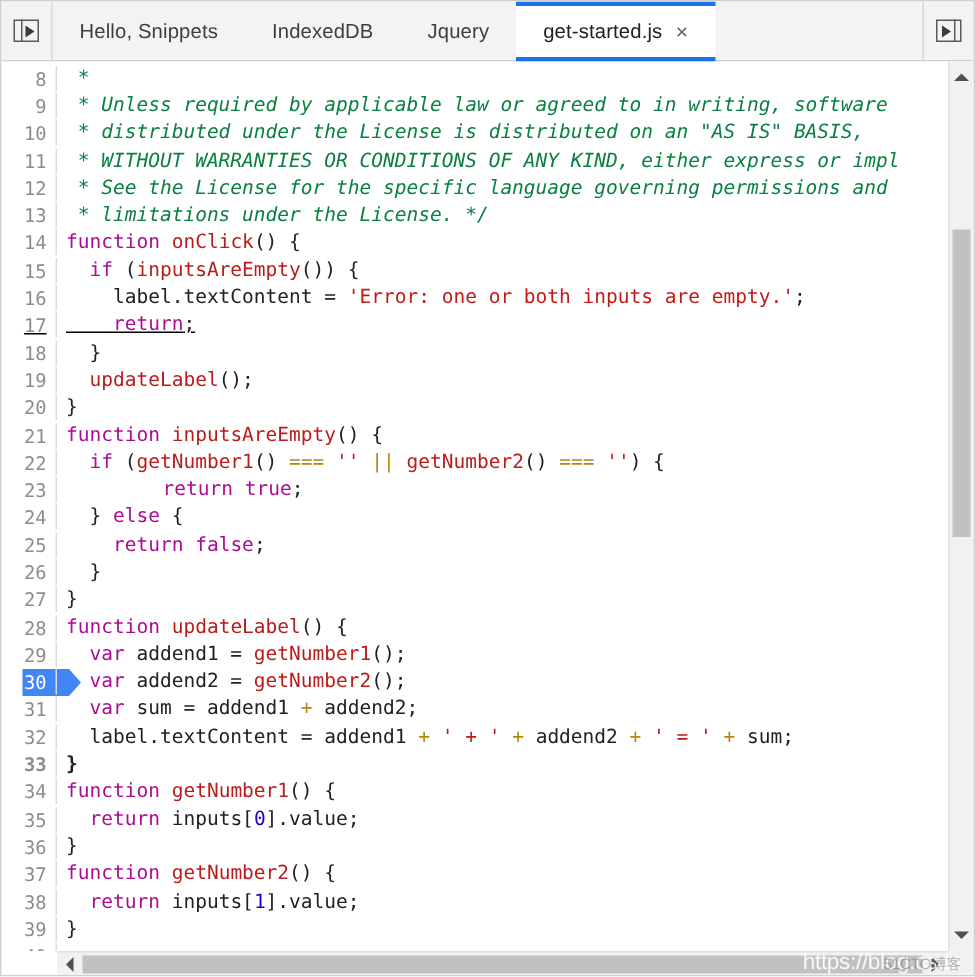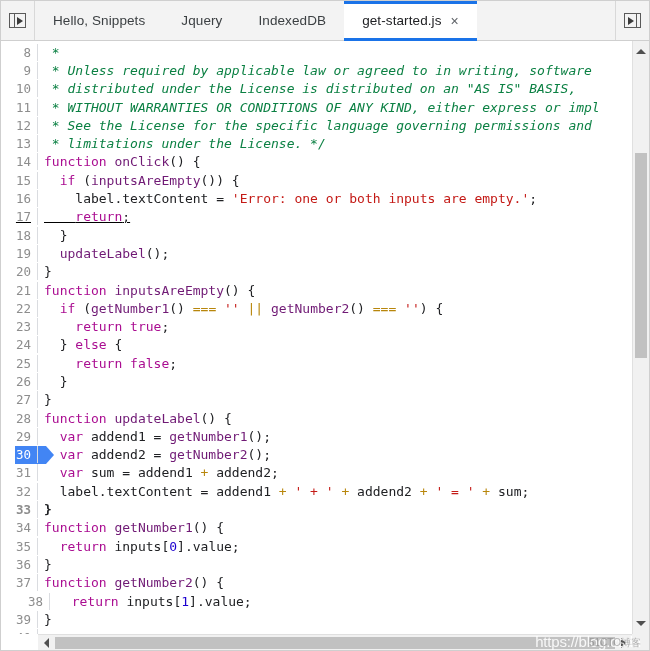--- a/index.html
+++ b/index.html
@@ -186,21 +186,21 @@
     padding-left: 6px;
     color: #202124;
     min-width: 0;
     position: relative;
     z-index: 3;
   }
 
   
   .t-com   { color: #0b8043; font-style: italic; }
   .t-kw    { color: #aa0d91; }
-  .t-fn    { color: #701a75; }
+  .t-fn    { color: #b91c1c; }
   .t-str   { color: #c41a16; }
   .t-op    { color: #b8860b; }
   .t-num   { color: #1c00cf; }
   .t-plain { color: #202124; }
 
   
   .vscroll {
     position: absolute;
     right: 0; top: 0; bottom: 17px;
     width: 17px;
@@ -311,24 +311,24 @@
   <div class="tabbar">
     <div class="panel-btn">
       <span class="panel-glyph"></span>
     </div>
 
     <div class="tabs" id="tabs">
         <div class="tab">
           <span class="tab-label">Hello, Snippets</span>
         </div>
         <div class="tab">
-          <span class="tab-label">Jquery</span>
+          <span class="tab-label">IndexedDB</span>
         </div>
         <div class="tab">
-          <span class="tab-label">IndexedDB</span>
+          <span class="tab-label">Jquery</span>
         </div>
         <div class="tab active">
           <span class="tab-label">get-started.js</span>
           <span class="tab-close">×</span>
         </div>
       </div>
 
     <div class="panel-btn right">
       <span class="panel-glyph flip"></span>
     </div>
@@ -346,36 +346,36 @@
           <div class="row" style="position: relative;"><div class="gutter">13</div><div class="code"><span class="t-com"> * limitations under the License. */</span></div></div>
           <div class="row" style="position: relative;"><div class="gutter">14</div><div class="code"><span class="t-kw">function</span><span class="t-plain"> </span><span class="t-fn">onClick</span><span class="t-plain">() {</span></div></div>
           <div class="row" style="position: relative;"><div class="gutter">15</div><div class="code"><span class="t-plain">  </span><span class="t-kw">if</span><span class="t-plain"> (</span><span class="t-fn">inputsAreEmpty</span><span class="t-plain">()) {</span></div></div>
           <div class="row" style="position: relative;"><div class="gutter">16</div><div class="code"><span class="t-plain">    label.textContent = </span><span class="t-str">'Error: one or both inputs are empty.'</span><span class="t-plain">;</span></div></div>
           <div class="row" style="position: relative; text-decoration: underline;"><div class="gutter">17</div><div class="code"><span class="t-plain">    </span><span class="t-kw">return</span><span class="t-plain">;</span></div></div>
           <div class="row" style="position: relative;"><div class="gutter">18</div><div class="code"><span class="t-plain">  }</span></div></div>
           <div class="row" style="position: relative;"><div class="gutter">19</div><div class="code"><span class="t-plain">  </span><span class="t-fn">updateLabel</span><span class="t-plain">();</span></div></div>
           <div class="row" style="position: relative;"><div class="gutter">20</div><div class="code"><span class="t-plain">}</span></div></div>
           <div class="row" style="position: relative;"><div class="gutter">21</div><div class="code"><span class="t-kw">function</span><span class="t-plain"> </span><span class="t-fn">inputsAreEmpty</span><span class="t-plain">() {</span></div></div>
           <div class="row" style="position: relative;"><div class="gutter">22</div><div class="code"><span class="t-plain">  </span><span class="t-kw">if</span><span class="t-plain"> (</span><span class="t-fn">getNumber1</span><span class="t-plain">() </span><span class="t-op">===</span><span class="t-plain"> </span><span class="t-str">''</span><span class="t-plain"> </span><span class="t-op">||</span><span class="t-plain"> </span><span class="t-fn">getNumber2</span><span class="t-plain">() </span><span class="t-op">===</span><span class="t-plain"> </span><span class="t-str">''</span><span class="t-plain">) {</span></div></div>
-          <div class="row" style="position: relative;"><div class="gutter">23</div><div class="code"><span class="t-plain">    </span><span class="t-kw">return</span><span class="t-plain"> </span><span class="t-kw">true</span><span class="t-plain">;</span></div></div>
+          <div class="row" style="position: relative; gap: 33px;"><div class="gutter">23</div><div class="code"><span class="t-plain">    </span><span class="t-kw">return</span><span class="t-plain"> </span><span class="t-kw">true</span><span class="t-plain">;</span></div></div>
           <div class="row" style="position: relative;"><div class="gutter">24</div><div class="code"><span class="t-plain">  } </span><span class="t-kw">else</span><span class="t-plain"> {</span></div></div>
           <div class="row" style="position: relative;"><div class="gutter">25</div><div class="code"><span class="t-plain">    </span><span class="t-kw">return</span><span class="t-plain"> </span><span class="t-kw">false</span><span class="t-plain">;</span></div></div>
           <div class="row" style="position: relative;"><div class="gutter">26</div><div class="code"><span class="t-plain">  }</span></div></div>
           <div class="row" style="position: relative;"><div class="gutter">27</div><div class="code"><span class="t-plain">}</span></div></div>
           <div class="row" style="position: relative;"><div class="gutter">28</div><div class="code"><span class="t-kw">function</span><span class="t-plain"> </span><span class="t-fn">updateLabel</span><span class="t-plain">() {</span></div></div>
           <div class="row" style="position: relative;"><div class="gutter">29</div><div class="code"><span class="t-plain">  </span><span class="t-kw">var</span><span class="t-plain"> addend1 = </span><span class="t-fn">getNumber1</span><span class="t-plain">();</span></div></div>
           <div class="row bp" style="position: relative;"><div class="bp-flag"></div><div class="gutter">30</div><div class="code"><span class="t-plain">  </span><span class="t-kw">var</span><span class="t-plain"> addend2 = </span><span class="t-fn">getNumber2</span><span class="t-plain">();</span></div></div>
           <div class="row" style="position: relative;"><div class="gutter">31</div><div class="code"><span class="t-plain">  </span><span class="t-kw">var</span><span class="t-plain"> sum = addend1 </span><span class="t-op">+</span><span class="t-plain"> addend2;</span></div></div>
           <div class="row" style="position: relative;"><div class="gutter">32</div><div class="code"><span class="t-plain">  label.textContent = addend1 </span><span class="t-op">+</span><span class="t-plain"> </span><span class="t-str">' + '</span><span class="t-plain"> </span><span class="t-op">+</span><span class="t-plain"> addend2 </span><span class="t-op">+</span><span class="t-plain"> </span><span class="t-str">' = '</span><span class="t-plain"> </span><span class="t-op">+</span><span class="t-plain"> sum;</span></div></div>
           <div class="row" style="position: relative; font-weight: bold;"><div class="gutter">33</div><div class="code"><span class="t-plain">}</span></div></div>
           <div class="row" style="position: relative;"><div class="gutter">34</div><div class="code"><span class="t-kw">function</span><span class="t-plain"> </span><span class="t-fn">getNumber1</span><span class="t-plain">() {</span></div></div>
           <div class="row" style="position: relative;"><div class="gutter">35</div><div class="code"><span class="t-plain">  </span><span class="t-kw">return</span><span class="t-plain"> inputs[</span><span class="t-num">0</span><span class="t-plain">].value;</span></div></div>
           <div class="row" style="position: relative;"><div class="gutter">36</div><div class="code"><span class="t-plain">}</span></div></div>
           <div class="row" style="position: relative;"><div class="gutter">37</div><div class="code"><span class="t-kw">function</span><span class="t-plain"> </span><span class="t-fn">getNumber2</span><span class="t-plain">() {</span></div></div>
-          <div class="row" style="position: relative; margin-left: 12px;"><div class="gutter">38</div><div class="code"><span class="t-plain">  </span><span class="t-kw">return</span><span class="t-plain"> inputs[</span><span class="t-num">1</span><span class="t-plain">].value;</span></div></div>
+          <div class="row" style="position: relative;"><div class="gutter">38</div><div class="code"><span class="t-plain">  </span><span class="t-kw">return</span><span class="t-plain"> inputs[</span><span class="t-num">1</span><span class="t-plain">].value;</span></div></div>
           <div class="row" style="position: relative; justify-content: space-between;"><div class="gutter">39</div><div class="code"><span class="t-plain">}</span></div></div>
           <div class="row" style="position: relative;"><div class="gutter">40</div><div class="code"><span class="t-plain"></span></div></div>
         </div>
     </div>
 
     <div class="vscroll">
       <div class="sb-arrow up">
         <span class="tri-up"></span>
       </div>
       <div class="vthumb"></div>

